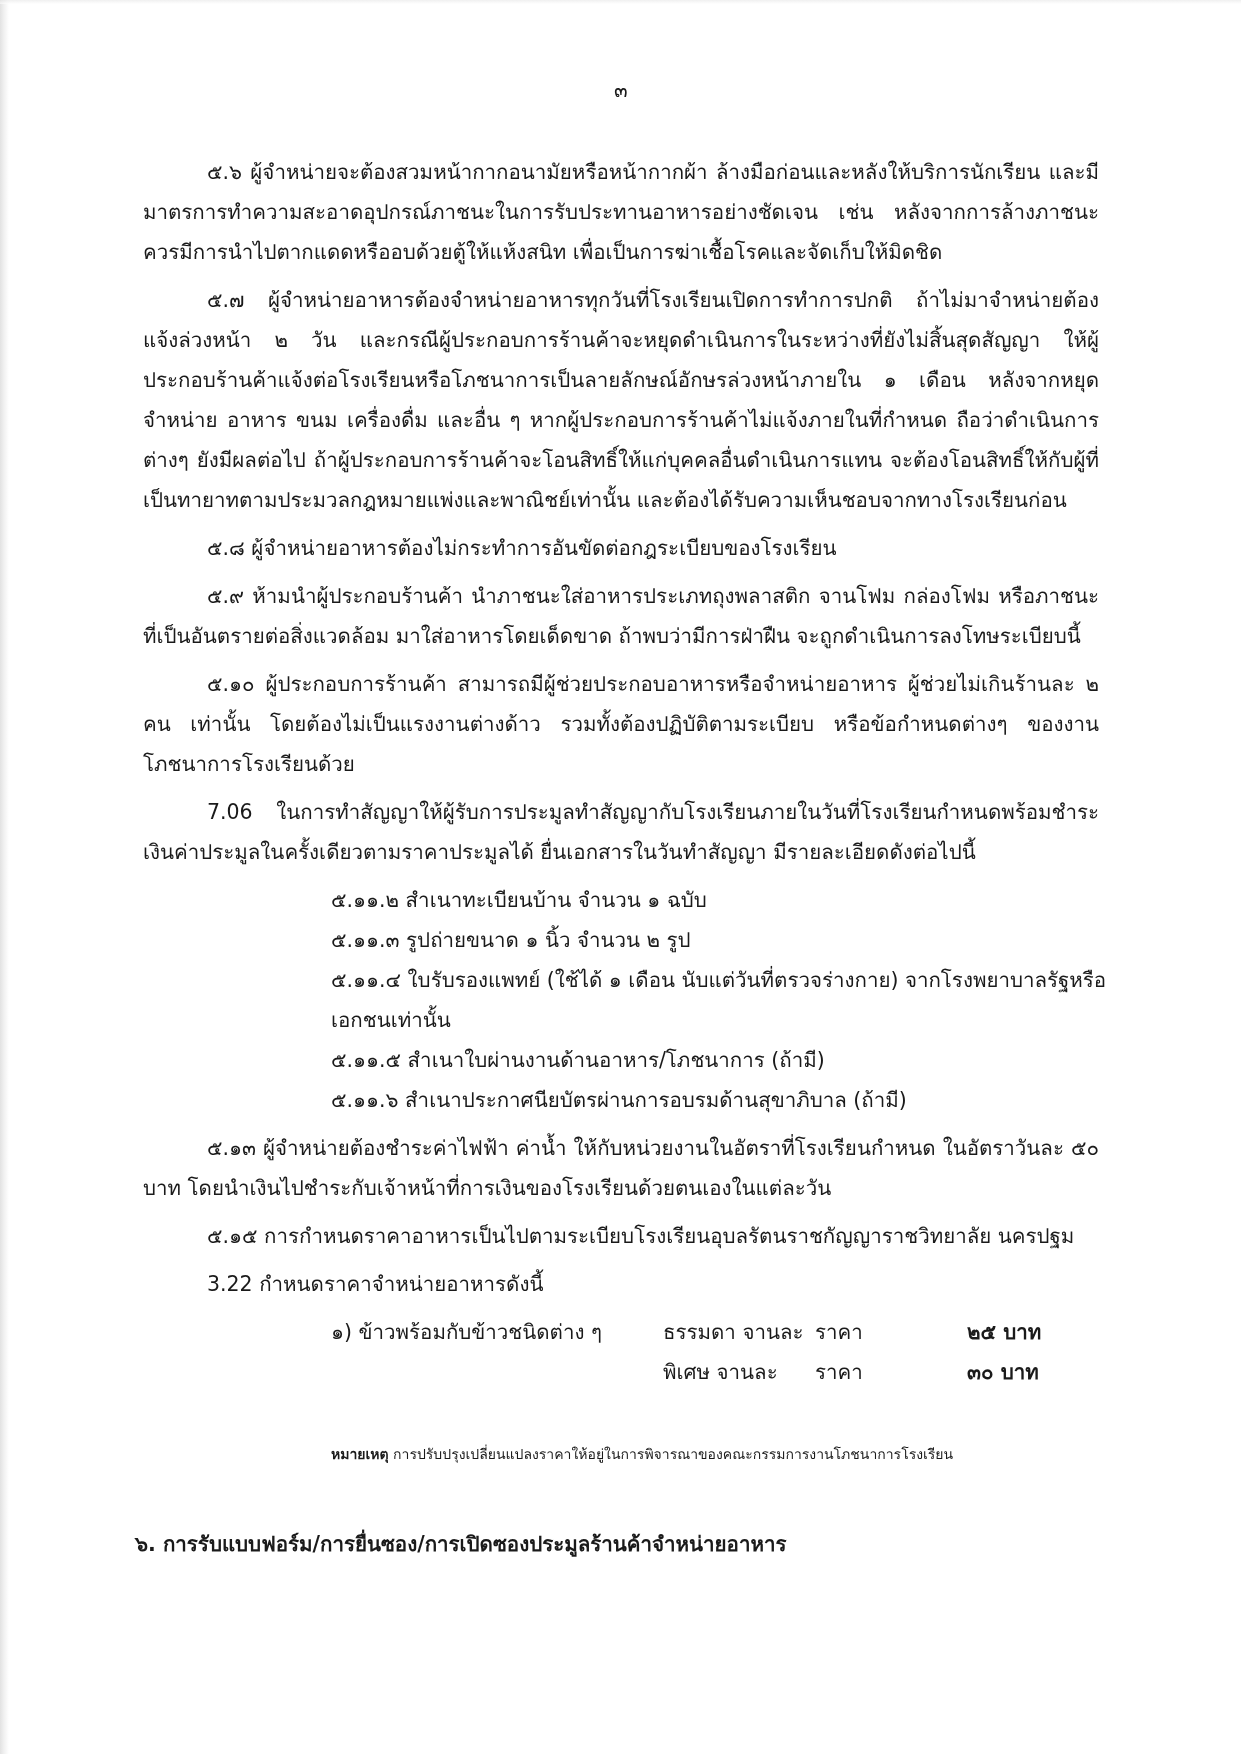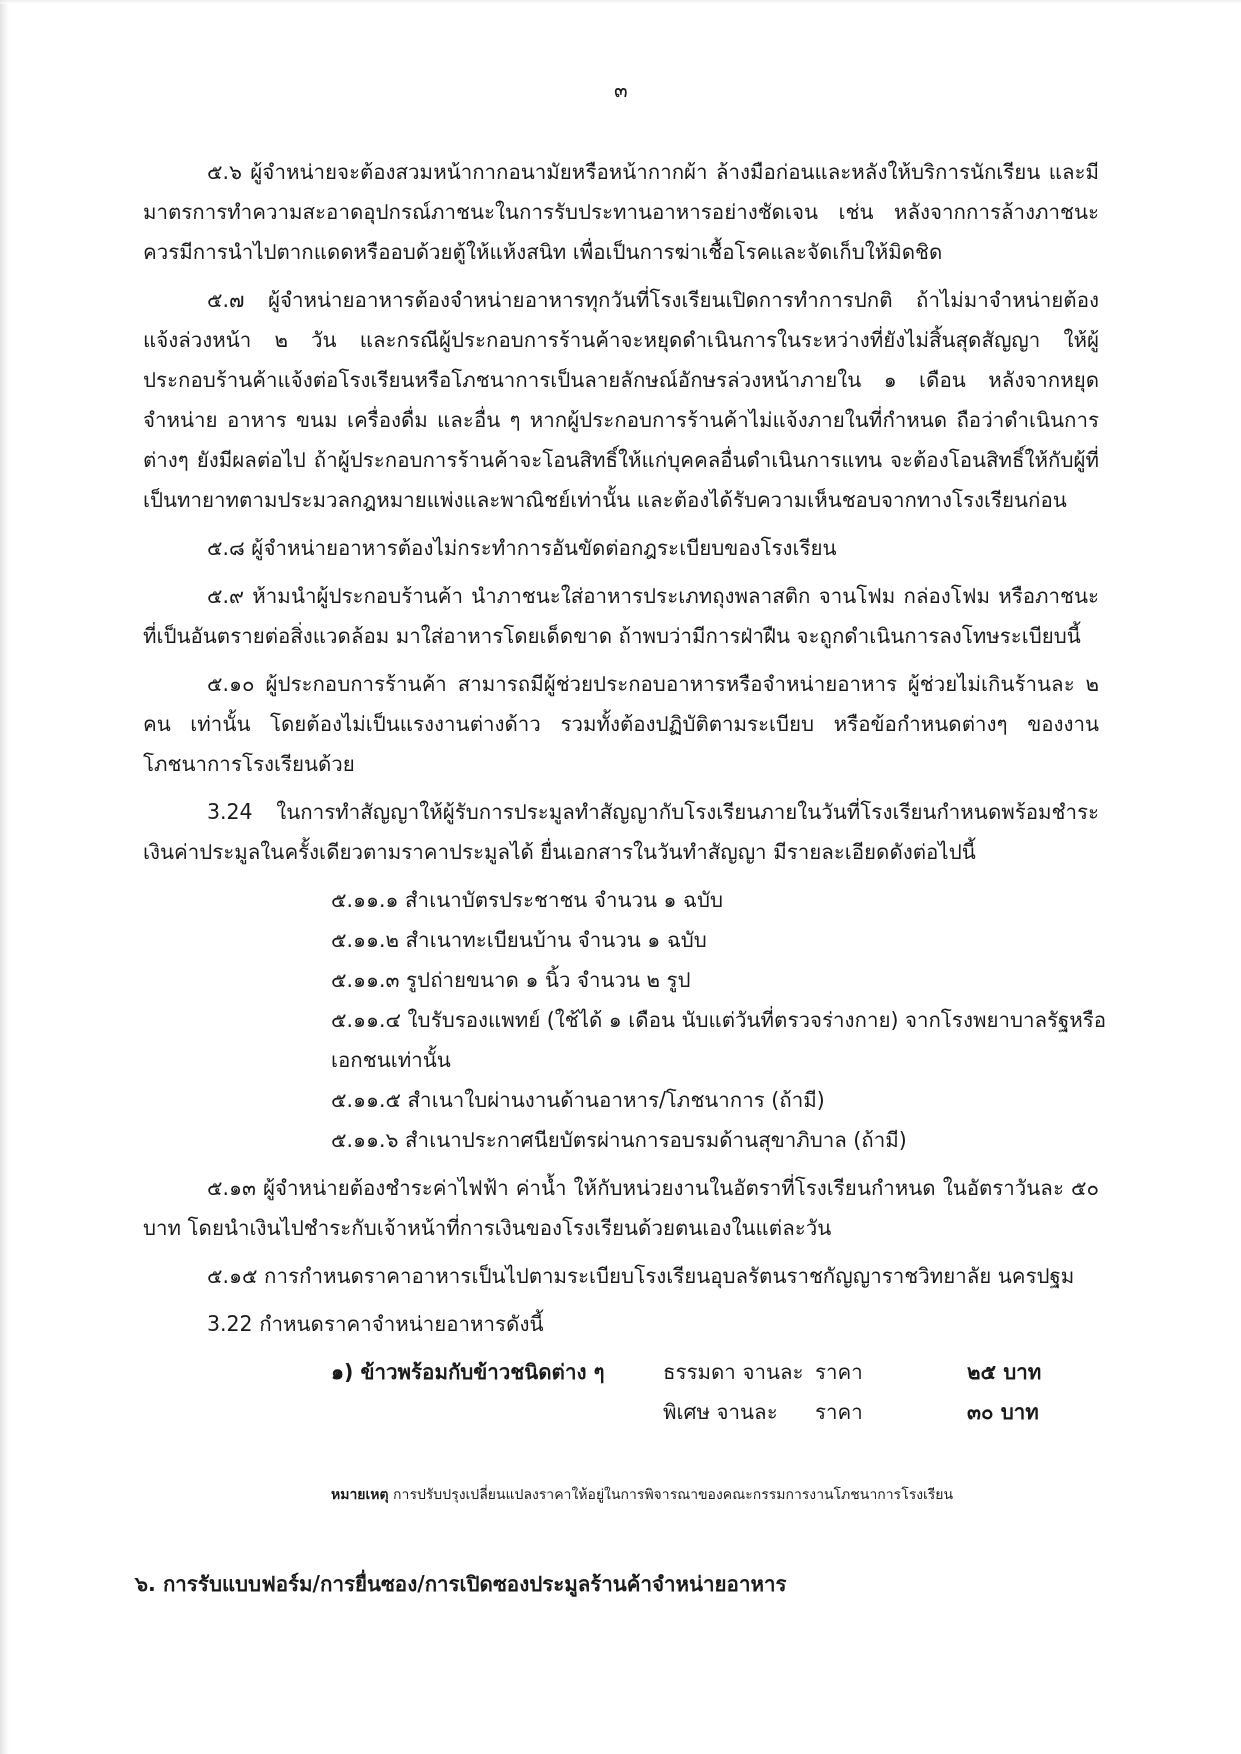--- a/index.html
+++ b/index.html
@@ -80,21 +80,21 @@
   .price-table {
     margin: 0;
     padding-left: 196px;
     line-height: 40px;
     font-size: 20.5px;
   }
   .price-row {
     display: flex;
     align-items: baseline;
   }
-  .pt-item     { width: 332px; flex: none; font-weight: bold; }
+  .pt-item     { width: 332px; flex: none; }
   .pt-kind     { width: 152px; flex: none; }
   .pt-label    { width: 152px; flex: none; }
   .pt-amount   { width: 160px; flex: none; font-weight: bold; }
   .pt-spacer   { width: 332px; flex: none; }
 
   .note-line {
     margin: 0;
     padding-top: 42px;
     padding-left: 196px;
     font-size: 14px;
@@ -125,23 +125,22 @@
 
     <div class="page-number">๓</div>
 
     <div class="body-block">
 
       <p class="para">๕.๖ ผู้จำหน่ายจะต้องสวมหน้ากากอนามัยหรือหน้ากากผ้า ล้างมือก่อนและหลังให้บริการนักเรียน และมีมาตรการทำความสะอาดอุปกรณ์ภาชนะในการรับประทานอาหารอย่างชัดเจน เช่น หลังจากการล้างภาชนะควรมีการนำไปตากแดดหรืออบด้วยตู้ให้แห้งสนิท เพื่อเป็นการฆ่าเชื้อโรคและจัดเก็บให้มิดชิด</p>
       <p class="para">๕.๗ ผู้จำหน่ายอาหารต้องจำหน่ายอาหารทุกวันที่โรงเรียนเปิดการทำการปกติ ถ้าไม่มาจำหน่ายต้องแจ้งล่วงหน้า ๒ วัน และกรณีผู้ประกอบการร้านค้าจะหยุดดำเนินการในระหว่างที่ยังไม่สิ้นสุดสัญญา ให้ผู้ประกอบร้านค้าแจ้งต่อโรงเรียนหรือโภชนาการเป็นลายลักษณ์อักษรล่วงหน้าภายใน ๑ เดือน หลังจากหยุดจำหน่าย อาหาร ขนม เครื่องดื่ม และอื่น ๆ หากผู้ประกอบการร้านค้าไม่แจ้งภายในที่กำหนด ถือว่าดำเนินการต่างๆ ยังมีผลต่อไป ถ้าผู้ประกอบการร้านค้าจะโอนสิทธิ์ให้แก่บุคคลอื่นดำเนินการแทน จะต้องโอนสิทธิ์ให้กับผู้ที่เป็นทายาทตามประมวลกฎหมายแพ่งและพาณิชย์เท่านั้น และต้องได้รับความเห็นชอบจากทางโรงเรียนก่อน</p>
       <p class="para">๕.๘ ผู้จำหน่ายอาหารต้องไม่กระทำการอันขัดต่อกฎระเบียบของโรงเรียน</p>
       <p class="para">๕.๙ ห้ามนำผู้ประกอบร้านค้า นำภาชนะใส่อาหารประเภทถุงพลาสติก จานโฟม กล่องโฟม หรือภาชนะที่เป็นอันตรายต่อสิ่งแวดล้อม มาใส่อาหารโดยเด็ดขาด ถ้าพบว่ามีการฝ่าฝืน จะถูกดำเนินการลงโทษระเบียบนี้</p>
       <p class="para">๕.๑๐ ผู้ประกอบการร้านค้า สามารถมีผู้ช่วยประกอบอาหารหรือจำหน่ายอาหาร ผู้ช่วยไม่เกินร้านละ ๒ คน เท่านั้น โดยต้องไม่เป็นแรงงานต่างด้าว รวมทั้งต้องปฏิบัติตามระเบียบ หรือข้อกำหนดต่างๆ ของงานโภชนาการโรงเรียนด้วย</p>
-      <p class="para">3.24 ในการทำสัญญาให้ผู้รับการประมูลทำสัญญากับโรงเรียนภายในวันที่โรงเรียนกำหนดพร้อมชำระเงินค่าประมูลในครั้งเดียวตามราคาประมูลได้ ยื่นเอกสารในวันทำสัญญา มีรายละเอียดดังต่อไปนี้</p>
+      <p class="para">7.06 ในการทำสัญญาให้ผู้รับการประมูลทำสัญญากับโรงเรียนภายในวันที่โรงเรียนกำหนดพร้อมชำระเงินค่าประมูลในครั้งเดียวตามราคาประมูลได้ ยื่นเอกสารในวันทำสัญญา มีรายละเอียดดังต่อไปนี้</p>
 
-      <p class="sub">๕.๑๑.๑ สำเนาบัตรประชาชน จำนวน ๑ ฉบับ</p>
       <p class="sub">๕.๑๑.๒ สำเนาทะเบียนบ้าน จำนวน ๑ ฉบับ</p>
       <p class="sub">๕.๑๑.๓ รูปถ่ายขนาด ๑ นิ้ว จำนวน ๒ รูป</p>
       <p class="sub">๕.๑๑.๔ ใบรับรองแพทย์ (ใช้ได้ ๑ เดือน นับแต่วันที่ตรวจร่างกาย) จากโรงพยาบาลรัฐหรือเอกชนเท่านั้น</p>
       <p class="sub">๕.๑๑.๕ สำเนาใบผ่านงานด้านอาหาร/โภชนาการ (ถ้ามี)</p>
       <p class="sub">๕.๑๑.๖ สำเนาประกาศนียบัตรผ่านการอบรมด้านสุขาภิบาล (ถ้ามี)</p>
 
       <p class="para">๕.๑๓ ผู้จำหน่ายต้องชำระค่าไฟฟ้า ค่าน้ำ ให้กับหน่วยงานในอัตราที่โรงเรียนกำหนด ในอัตราวันละ ๕๐ บาท โดยนำเงินไปชำระกับเจ้าหน้าที่การเงินของโรงเรียนด้วยตนเองในแต่ละวัน</p>
       <p class="para">๕.๑๕ การกำหนดราคาอาหารเป็นไปตามระเบียบโรงเรียนอุบลรัตนราชกัญญาราชวิทยาลัย นครปฐม</p>
       <p class="para">3.22 กำหนดราคาจำหน่ายอาหารดังนี้</p>
 

